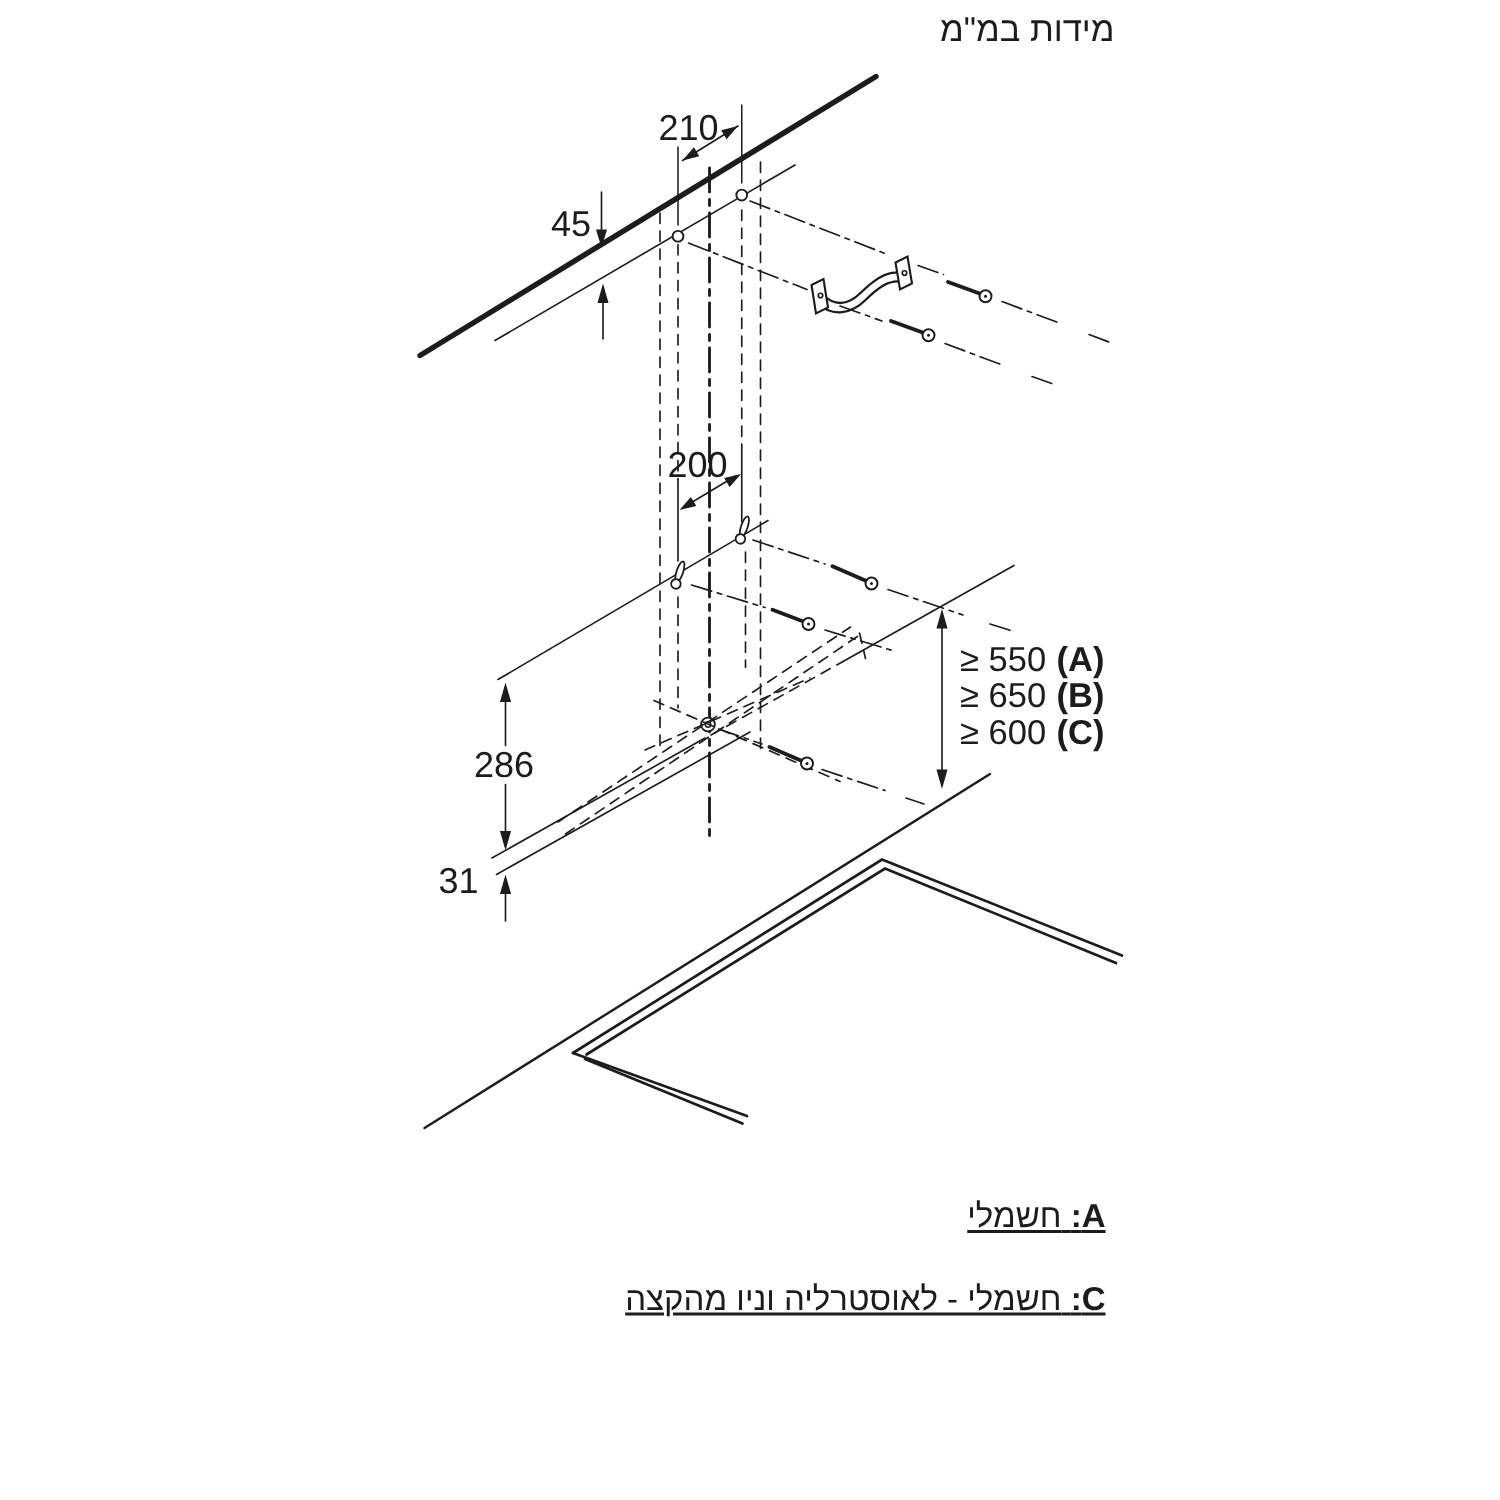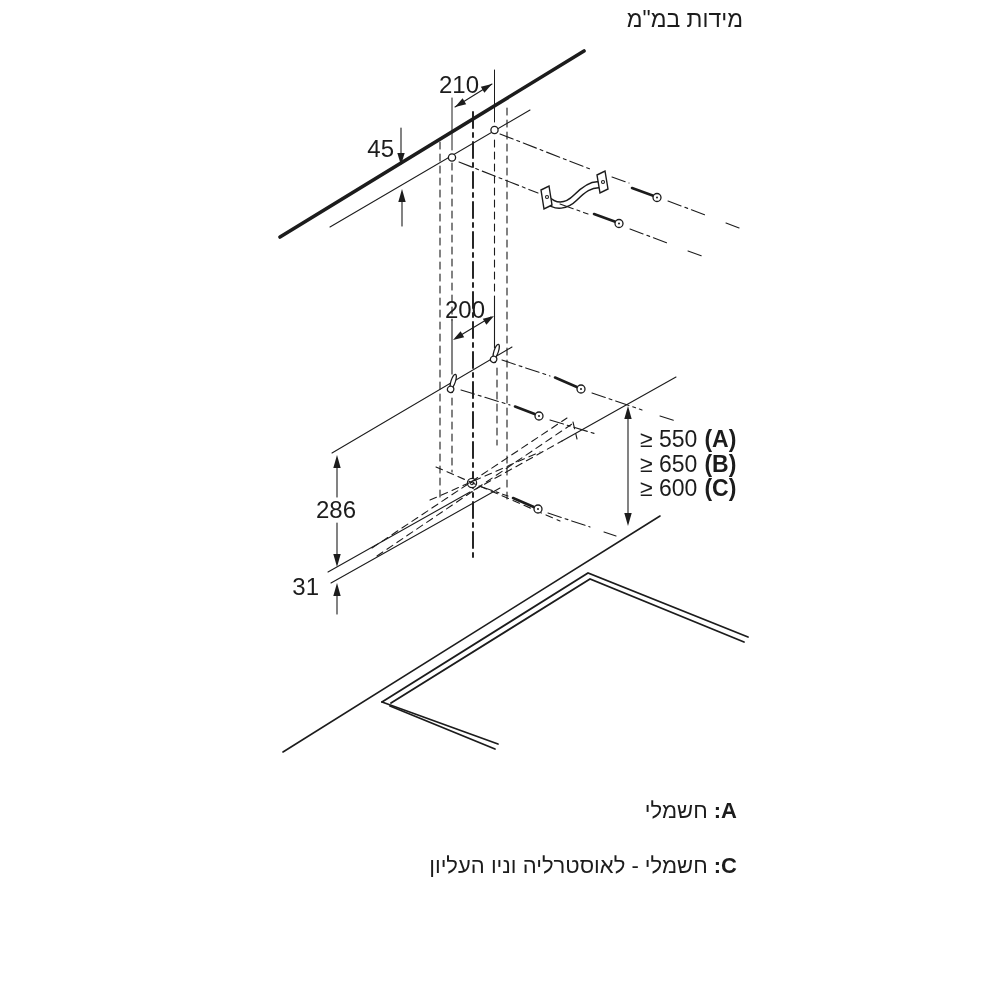--- a/index.html
+++ b/index.html
@@ -6,21 +6,21 @@
   #page{position:relative;width:1000px;height:1000px;background:#fff;overflow:hidden;
         font-family:"Liberation Sans","DejaVu Sans",sans-serif;color:#1c1c1c;}
   #diagram{position:absolute;left:0;top:0;}
   .dimtext{font-family:"Liberation Sans","DejaVu Sans",sans-serif;font-size:24px;fill:#1c1c1c;}
   .cleartext{font-family:"Liberation Sans","DejaVu Sans",sans-serif;font-size:23px;fill:#1c1c1c;}
   .clearref{font-weight:bold;}
   .hiddenline{stroke-dasharray:7 5;}
   .axisline{stroke-dasharray:14 4 3 4;}
   .centerline{stroke-dasharray:16 5 4 5;}
   #title{position:absolute;top:6px;right:257px;font-size:23px;direction:rtl;}
-  #legend{position:absolute;top:798px;right:263px;direction:rtl;text-align:right;}
+  #legend{position:absolute;top:798px;right:263px;direction:rtl;text-align:right;text-decoration:underline;}
   .legend-row{font-size:22px;margin-bottom:29px;white-space:nowrap;}
   .legend-prefix{font-weight:bold;}
 </style>
 </head>
 <body>
 
 <div id="page">
 
   <div id="title">מידות במ"מ</div>
 
@@ -188,16 +188,16 @@
         <polyline points="382,702 588,573 748,637"></polyline>
         <polyline points="391,703 590,579 744,642"></polyline>
         <line x1="382" y1="702" x2="498" y2="744"></line>
         <line x1="390" y1="706" x2="495" y2="749"></line>
       </g>
     </g>
   </svg>
 
   <div id="legend">
     <div class="legend-row"><span class="legend-prefix">A:</span> <span>חשמלי</span></div>
-    <div class="legend-row"><span class="legend-prefix">C:</span> <span>חשמלי - לאוסטרליה וניו העליון</span></div>
+    <div class="legend-row"><span class="legend-prefix">C:</span> <span>חשמלי - לאוסטרליה וניו מהקצה</span></div>
   </div>
 
 </div>
 
 </body></html>

